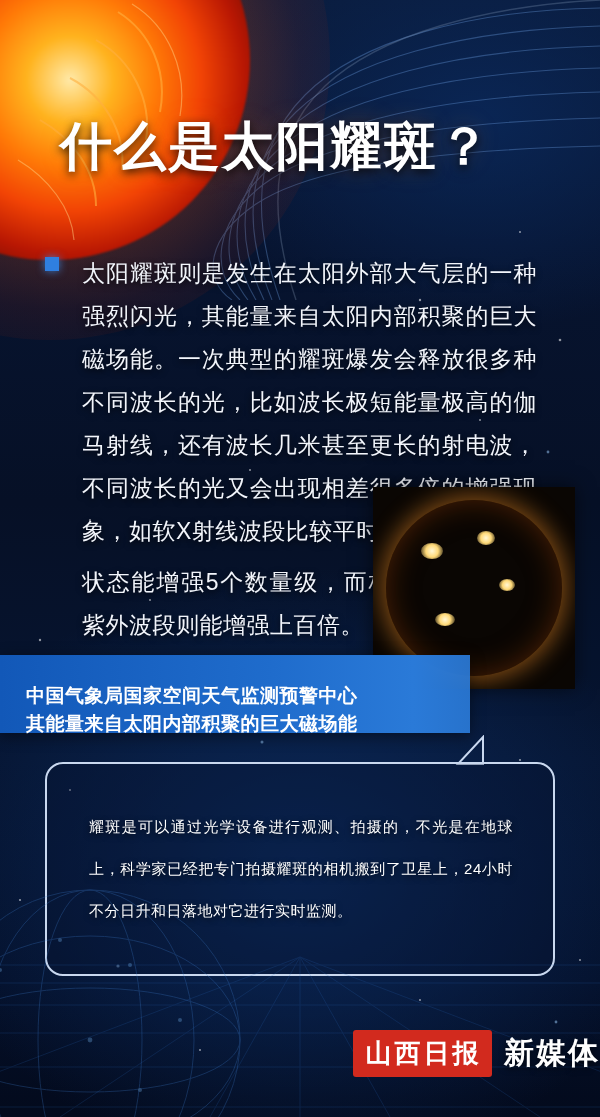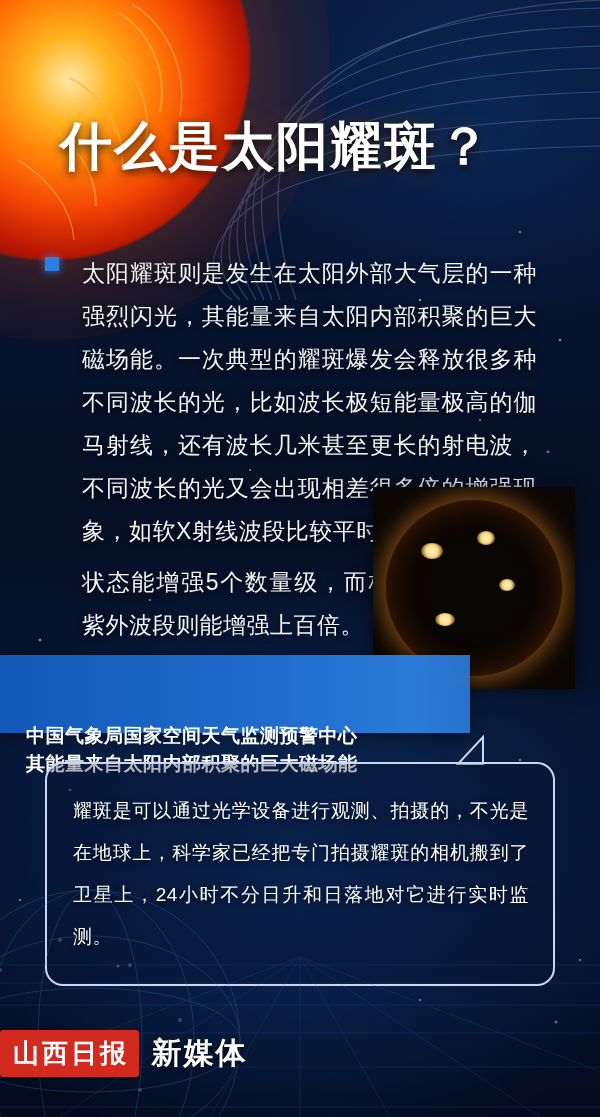--- a/index.html
+++ b/index.html
@@ -148,54 +148,54 @@
   }
   .credit-banner .line1,
   .credit-banner .line2 {
     color: #ffffff;
     font-size: 19px;
     line-height: 28px;
     letter-spacing: 0.5px;
     padding-left: 26px;
     font-weight: bold;
   }
-  .credit-banner .line1 { padding-top: 27px; margin-top: 40px; }
+  .credit-banner .line1 { padding-top: 27px; }
 
   
   .bubble {
     position: absolute;
     left: 45px; top: 762px;
     width: 510px;
     border: 2px solid #c9d8ef;
     border-radius: 18px;
     background: rgba(6,18,44,0.30);
     box-sizing: border-box;
     padding: 26px 24px 26px 26px;
   }
   .bubble-text {
-    margin: 0;
-    color: #ffffff;
-    font-size: 19px;
+    margin: 16px;
+    color: #ffffff;
+    font-size: 15px;
     line-height: 42px;
     letter-spacing: 0.5px;
     text-shadow: 0 2px 6px rgba(0,0,0,0.75);
     text-align: justify;
   }
   .bubble-tail {
     position: absolute;
     left: 455px; top: 735px;
     width: 30px; height: 30px;
   }
 
   
   .footer {
     position: absolute;
     left: 0; top: 1030px;
     width: 600px;
-    text-align: left;
+    text-align: right;
   }
   .footer .seal {
     display: inline-block;
     vertical-align: middle;
     background: #d22a1e;
     color: #ffffff;
     font-size: 26px;
     font-weight: bold;
     letter-spacing: 3px;
     padding: 6px 10px 6px 13px;

